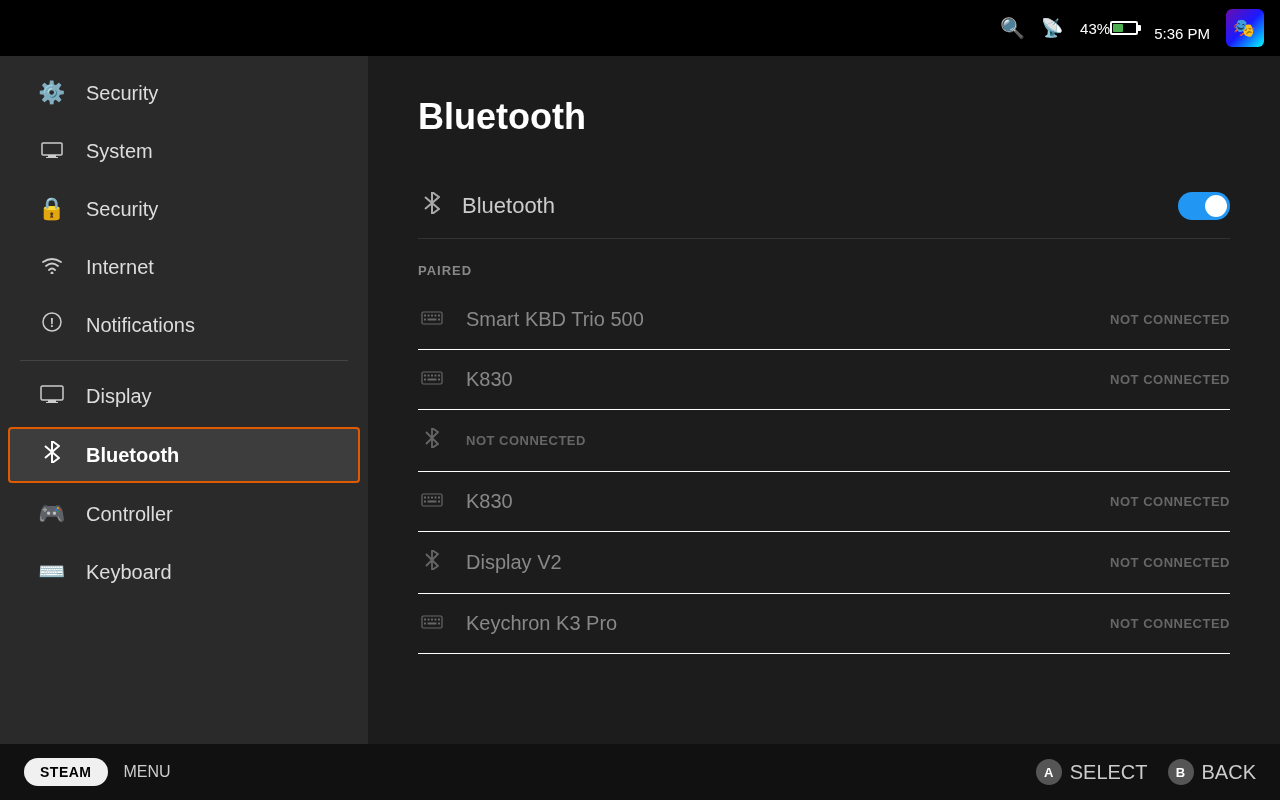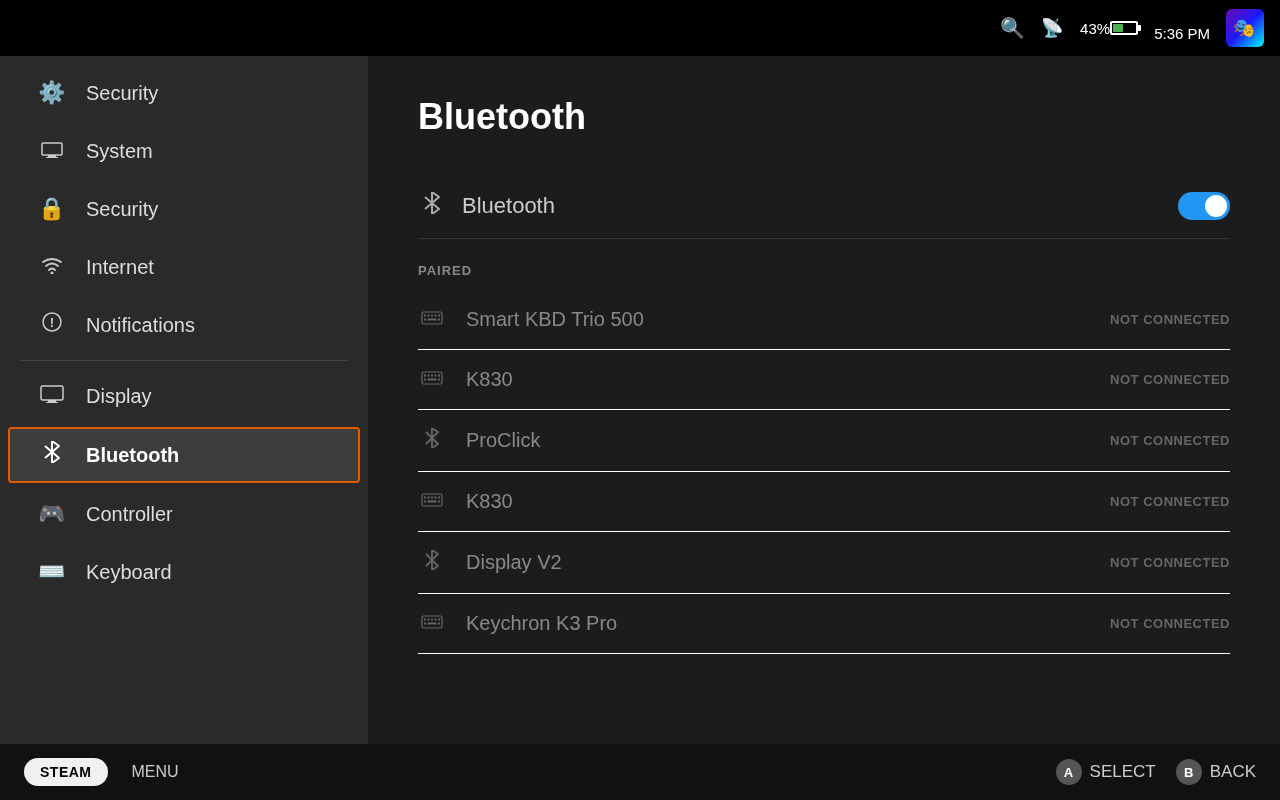--- a/index.html
+++ b/index.html
@@ -289,21 +289,21 @@
       padding: 6px 16px;
       font-size: 14px;
       font-weight: 700;
       letter-spacing: 0.5px;
       cursor: pointer;
     }
 
     .menu-label {
       font-size: 16px;
       color: #cccccc;
-      margin-left: 24px;
+      margin-left: 16px;
       font-weight: 500;
     }
 
     .bottom-actions {
       display: flex;
       align-items: center;
       gap: 20px;
       margin-left: auto;
     }
 
@@ -320,21 +320,21 @@
       background: #555555;
       display: flex;
       align-items: center;
       justify-content: center;
       font-size: 13px;
       font-weight: 700;
       color: #ffffff;
     }
 
     .action-label {
-      font-size: 17px;
+      font-size: 20px;
       color: #cccccc;
       font-weight: 500;
     }
 
     
     .signal-icon {
       display: inline-block;
       font-size: 18px;
     }
   </style>
@@ -485,21 +485,20 @@
         <span class="device-name">K830</span>
         <span class="device-status">NOT CONNECTED</span>
       </div>
 
       <div class="device-row">
         <span class="device-icon">
           <svg width="14" height="20" viewBox="0 0 14 20" fill="none">
             <polyline points="1,4 13,16 7,20 7,0 13,4 1,16" stroke="#666666" stroke-width="1.8" fill="none" stroke-linejoin="round"></polyline>
           </svg>
         </span>
-        <span class="device-name">ProClick</span>
         <span class="device-status">NOT CONNECTED</span>
       </div>
 
       <div class="device-row">
         <span class="device-icon">
           <svg width="22" height="14" viewBox="0 0 22 14" fill="none">
             <rect x="1" y="1" width="20" height="12" rx="1.5" stroke="#666666" stroke-width="1.2" fill="none"></rect>
             <rect x="3" y="3.5" width="2" height="2" rx="0.3" fill="#666666"></rect>
             <rect x="6.5" y="3.5" width="2" height="2" rx="0.3" fill="#666666"></rect>
             <rect x="10" y="3.5" width="2" height="2" rx="0.3" fill="#666666"></rect>

